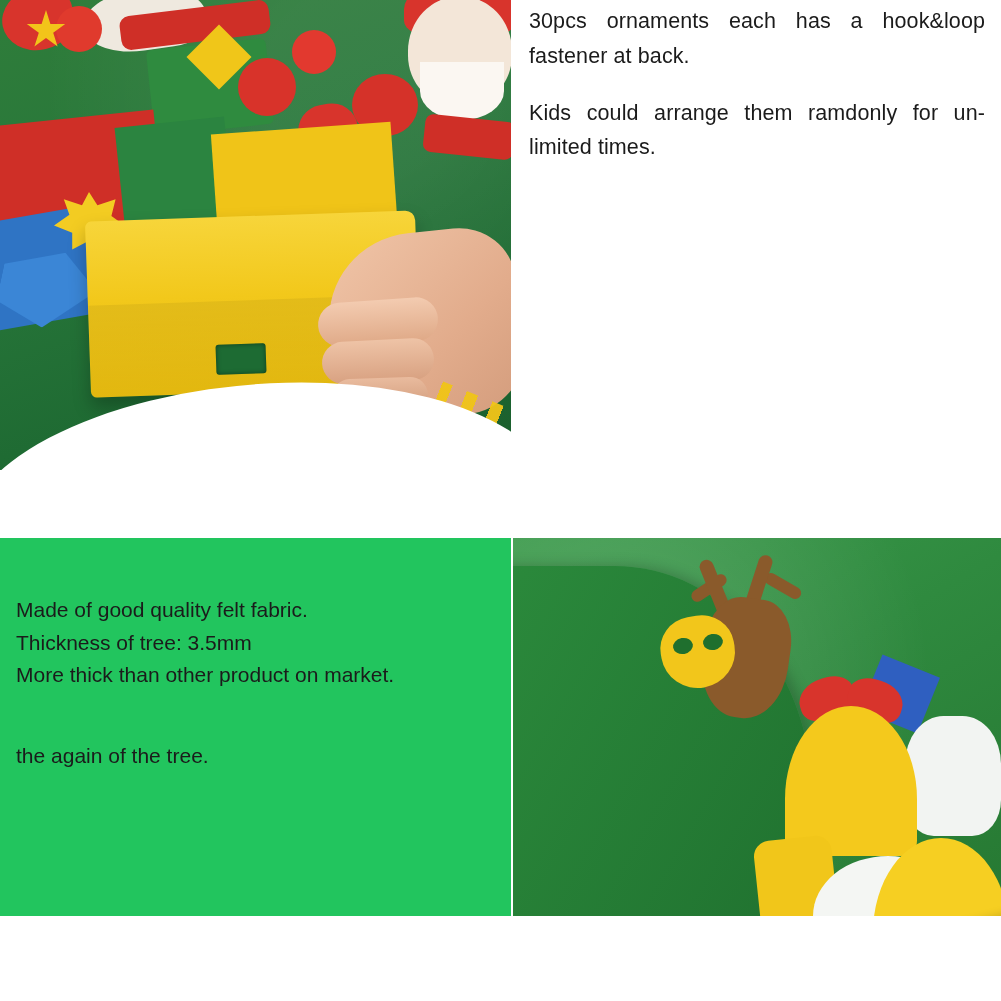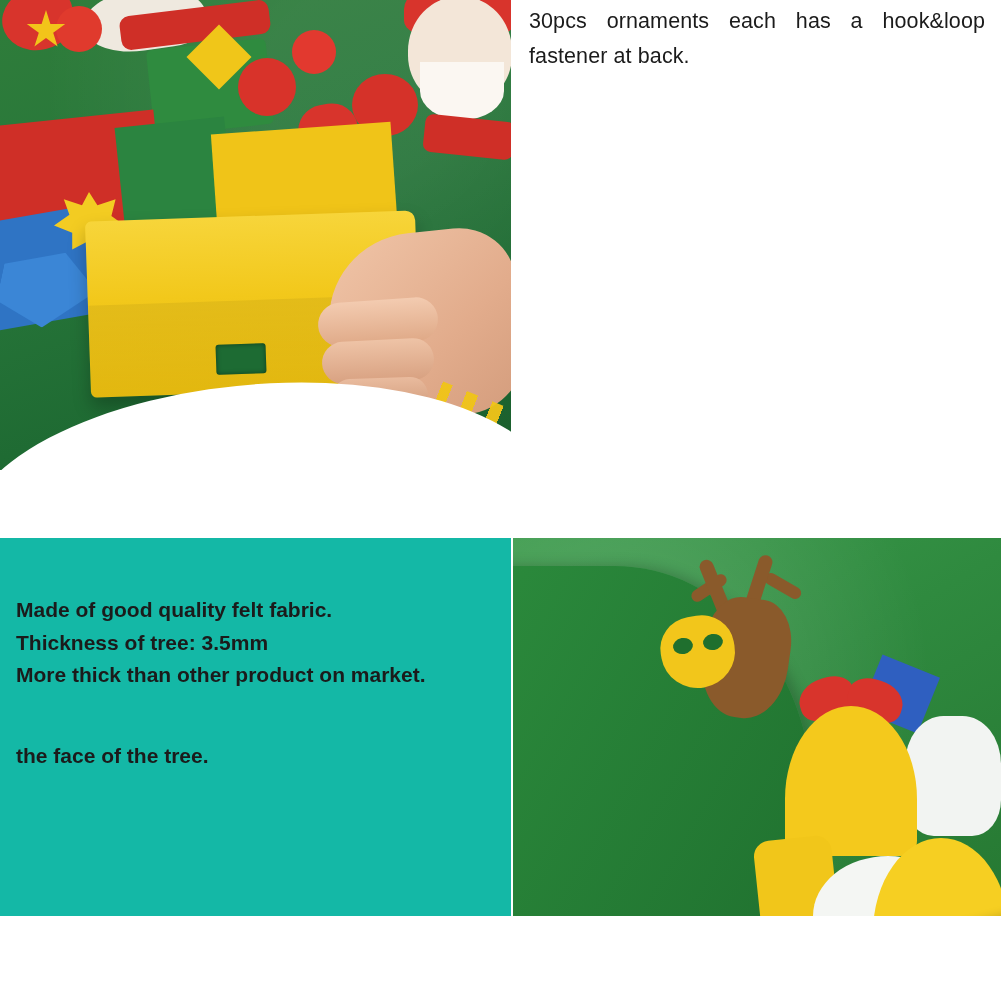--- a/index.html
+++ b/index.html
@@ -267,24 +267,23 @@
     height: 536px;
     background: #ffffff;
     padding: 4px 16px 0 16px;
     box-sizing: border-box;
   }
   .text-bl {
     left: 0;
     top: 538px;
     width: 511px;
     height: 463px;
-    background: #14b8a6;
+    background: #22c55e;
     padding: 56px 14px 0 16px;
     box-sizing: border-box;
-    font-weight: bold;
   }
   .para {
     color: #1b1b1b;
     font-size: 21.5px;
     line-height: 1.62;
     text-align: justify;
     margin: 0 0 22px 0;
     letter-spacing: 0.1px;
   }
   .para.last { margin-bottom: 0; }
@@ -500,29 +499,30 @@
     <div class="tl-shape tl-finger-a"></div>
     <div class="tl-shape tl-finger-b"></div>
     <div class="tl-shape tl-finger-c"></div>
     <div class="tl-shape tl-yellow-sticks"></div>
 
     <div class="tl-cloth-bottom-curve"></div>
   </div>
 
   <div class="quad text-tr">
     <p class="para">30pcs ornaments each has a hook&amp;loop fastener at back.</p>
+    <p class="para">Kids could arrange them ramdonly for un-limited times.</p>
   </div>
 
   <div class="quad text-bl">
     <p class="para-left">Made of good quality felt fabric.</p>
     <p class="para-left">Thickness of tree: 3.5mm</p>
     <p class="para-left">More thick than other product on market.</p>
     <div class="gap"></div>
     <div class="gap"></div>
-    <p class="para-left">the face of the tree.</p>
+    <p class="para-left">the again of the tree.</p>
   </div>
 
   <div class="quad photo-br">
     <div class="br-bg"></div>
     <div class="br-shape br-tree-edge"></div>
 
     <div class="br-shape br-antler-c"></div>
     <div class="br-shape br-antler-d"></div>
     <div class="br-shape br-antler-a"></div>
     <div class="br-shape br-antler-b"></div>

